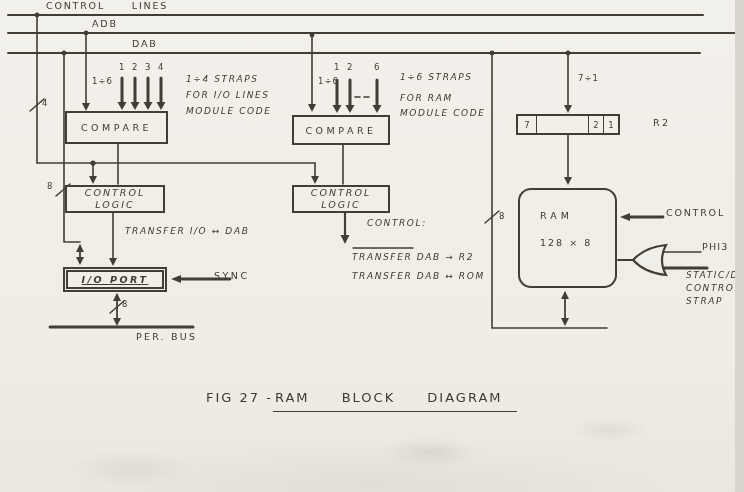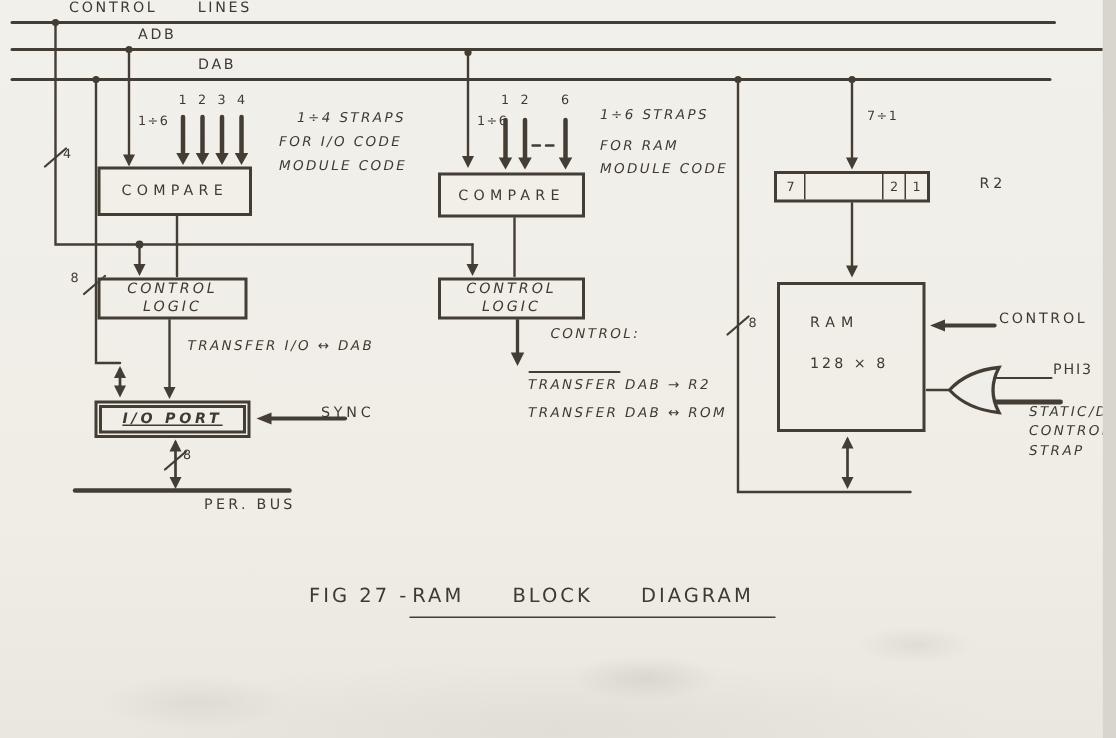--- a/index.html
+++ b/index.html
@@ -161,22 +161,22 @@
 
   <div class="lbl lbl-sm" style="left:42px;top:99px;">4</div>
   <div class="lbl lbl-sm" style="left:47px;top:182px;">8</div>
   <div class="lbl lbl-sm" style="left:92px;top:77px;">1÷6</div>
 
   <div class="lbl lbl-sm" style="left:119px;top:63px;">1</div>
   <div class="lbl lbl-sm" style="left:132px;top:63px;">2</div>
   <div class="lbl lbl-sm" style="left:145px;top:63px;">3</div>
   <div class="lbl lbl-sm" style="left:158px;top:63px;">4</div>
 
-  <div class="note" style="left:186px;top:74px;margin-left:12px;">1÷4 STRAPS</div>
-  <div class="note" style="left:186px;top:90px;">FOR I/O CODE</div>
+  <div class="note" style="left:186px;top:74px;">1÷4 STRAPS</div>
+  <div class="note" style="left:186px;top:90px;">FOR I/O LINES</div>
   <div class="note" style="left:186px;top:106px;">MODULE CODE</div>
 
   <div class="box" style="left:65px;top:111px;width:103px;height:33px;">
     <span>COMPARE</span>
   </div>
 
   <div class="box box-italic" style="left:65px;top:185px;width:100px;height:28px;">
     <span class="two-line">
       <span>CONTROL</span>
       <span>LOGIC</span>
@@ -223,21 +223,21 @@
   <div class="box reg" style="left:516px;top:114px;width:104px;height:21px;">
     <span class="cell" style="width:19px;border-right:1.6px solid #433d34;">7</span>
     <span class="cell" style="flex:1;"></span>
     <span class="cell" style="width:15px;border-left:1.6px solid #433d34;">2</span>
     <span class="cell" style="width:15px;border-left:1.6px solid #433d34;">1</span>
   </div>
   <div class="lbl" style="left:653px;top:118px;letter-spacing:2.5px;">R2</div>
 
   <div class="lbl lbl-sm" style="left:499px;top:212px;">8</div>
 
-  <div class="box" style="left:518px;top:188px;width:99px;height:100px;align-items:flex-start;justify-content:flex-start;">
+  <div class="box" style="left:518px;top:188px;width:99px;height:100px;align-items:flex-start;justify-content:flex-start;border-radius:13px;">
     <span style="display:flex;flex-direction:column;gap:16px;margin:20px 0 0 20px;">
       <span style="letter-spacing:4px;">RAM</span>
       <span style="letter-spacing:2px;">128 × 8</span>
     </span>
   </div>
 
   <div class="lbl" style="left:666px;top:208px;">CONTROL</div>
   <div class="lbl" style="left:702px;top:242px;letter-spacing:1.2px;">PHI3</div>
 
   <div class="note" style="left:686px;top:270px;">STATIC/D</div>

